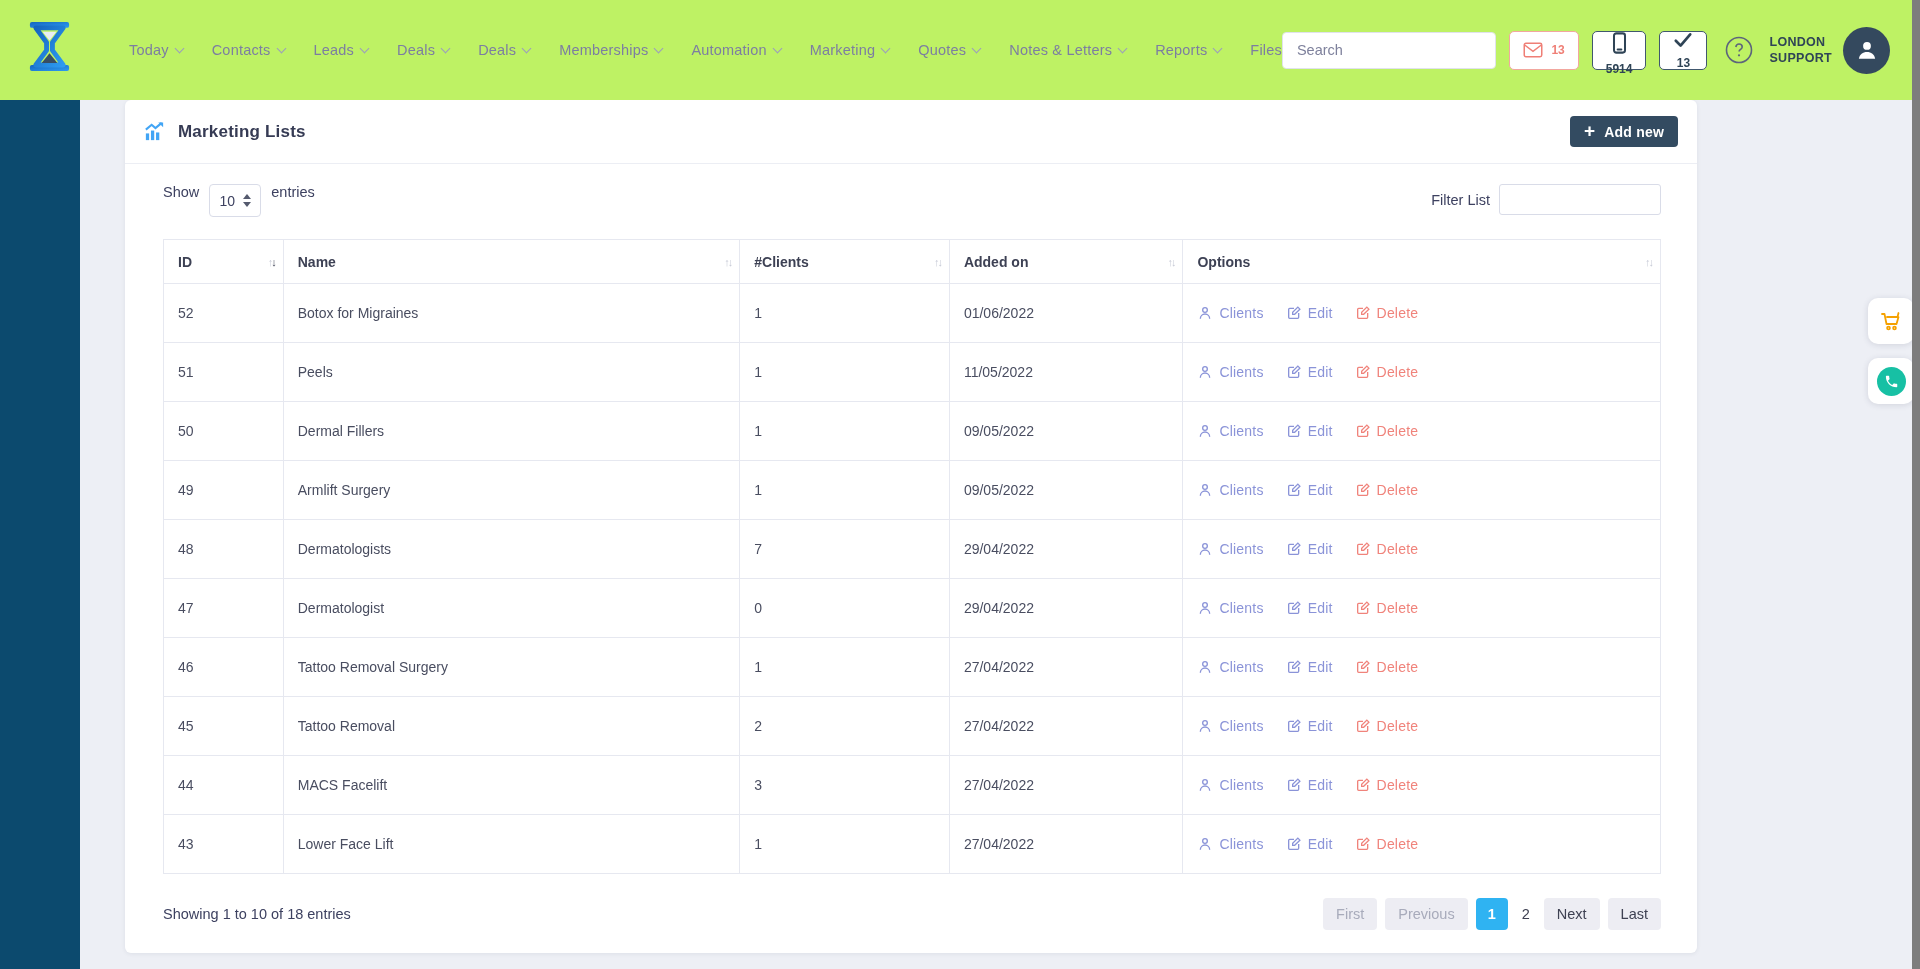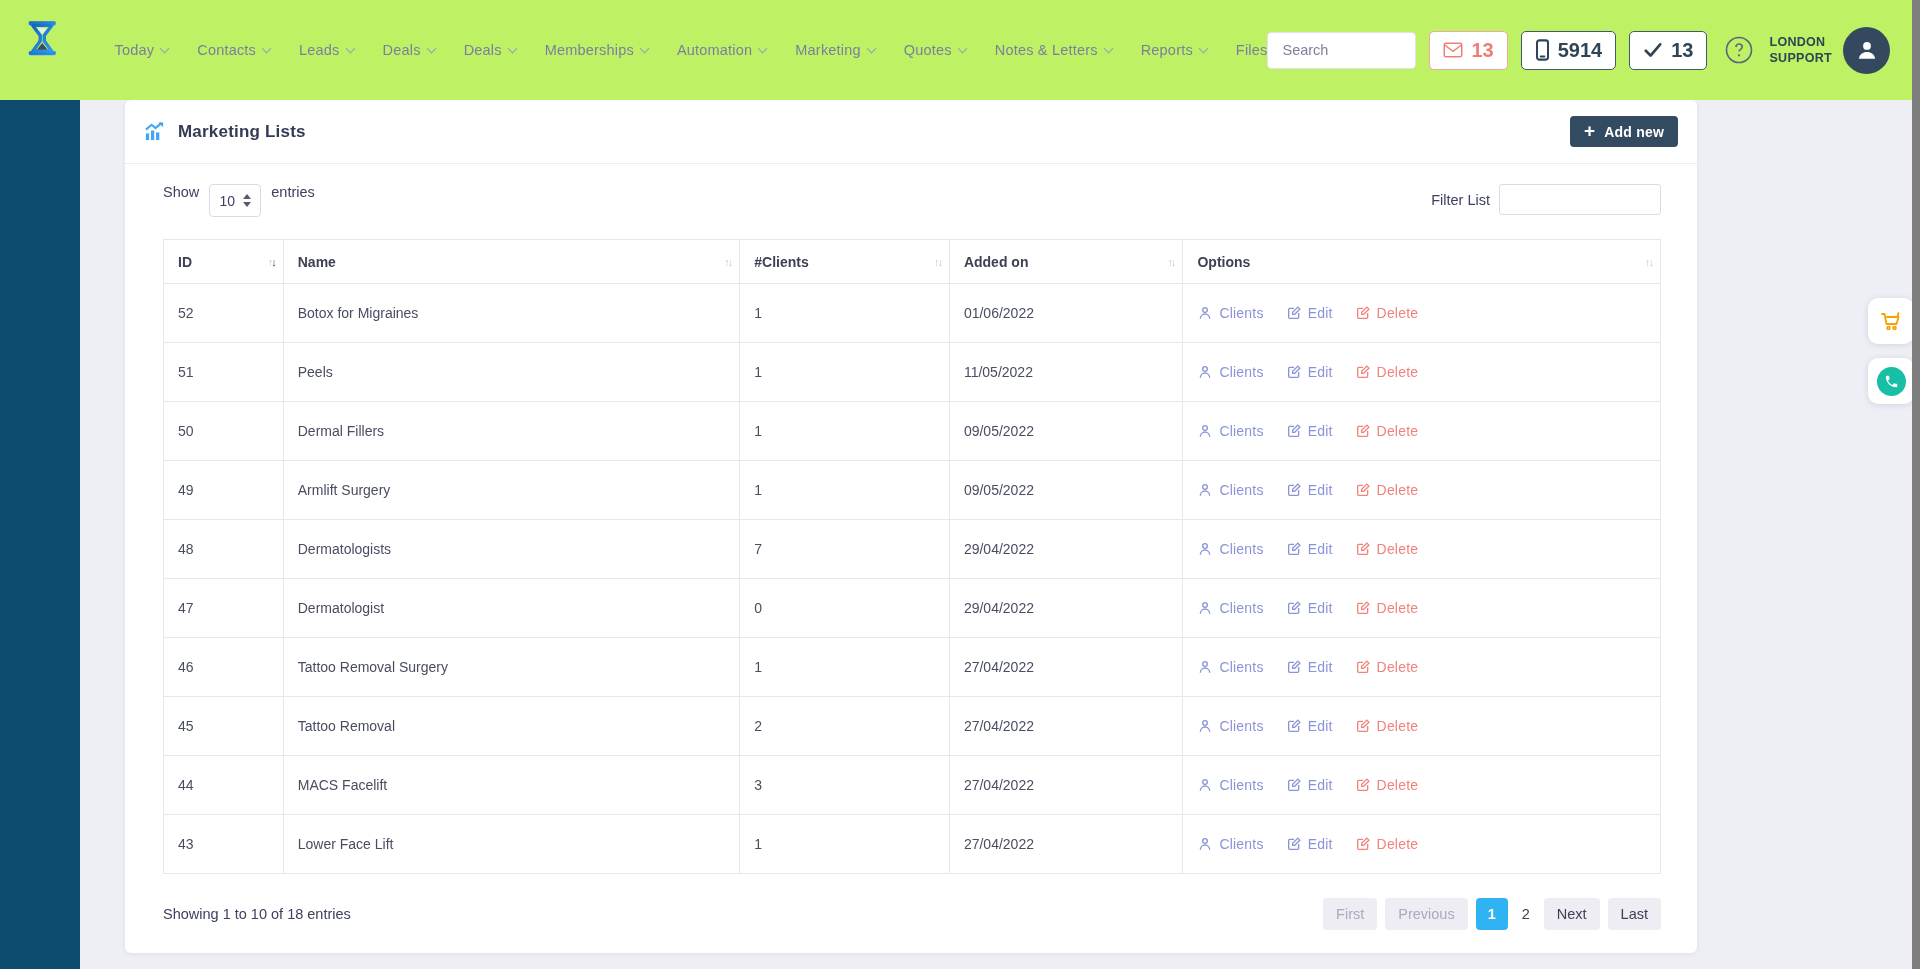--- a/index.html
+++ b/index.html
@@ -32,24 +32,24 @@
     margin-left:auto; display:flex; align-items:stretch; height:37px; width:219px;
     border:1px solid #e0e2ec; border-radius:4px; background:#fff; overflow:hidden;
   }
   .search-input {
     flex:1; border:0; outline:0; padding:0 14px; font-size:14.5px;
     font-family:"Liberation Sans", sans-serif; color:#3e4152;
   }
   .search-input::placeholder { color:#7e819c; }
   .tb-badge {
     height:39px; display:flex; align-items:center; gap:8px; padding:0 13px; margin-left:13px;
-    border-radius:5px; font-size:20px; font-weight:bold; cursor:pointer; background:#fff;
+    border-radius:5px; font-size:12px; font-weight:bold; cursor:pointer; background:#fff;
   }
   .tb-badge.mail { border:1px solid #f2a79f; color:#ef7f76; }
-  .tb-badge.navy { border:1px solid #41586e; color:#2f4456; }
+  .tb-badge.navy { border:1px solid #41586e; color:#2f4456;flex-direction:column; }
   .help-btn { margin-left:17px; cursor:pointer; color:#5c657c; background:none; border:0; padding:0; }
   .user-name {
     margin-left:15px; font-size:12.5px; font-weight:bold; color:#2f4456;
     line-height:1.3; letter-spacing:.3px; text-align:left; white-space:nowrap;
   }
   .avatar {
     width:47px; height:47px; border-radius:50%; background:#34495e; margin-left:11px;
     display:flex; align-items:center; justify-content:center; cursor:pointer; flex:none;
   }
 

